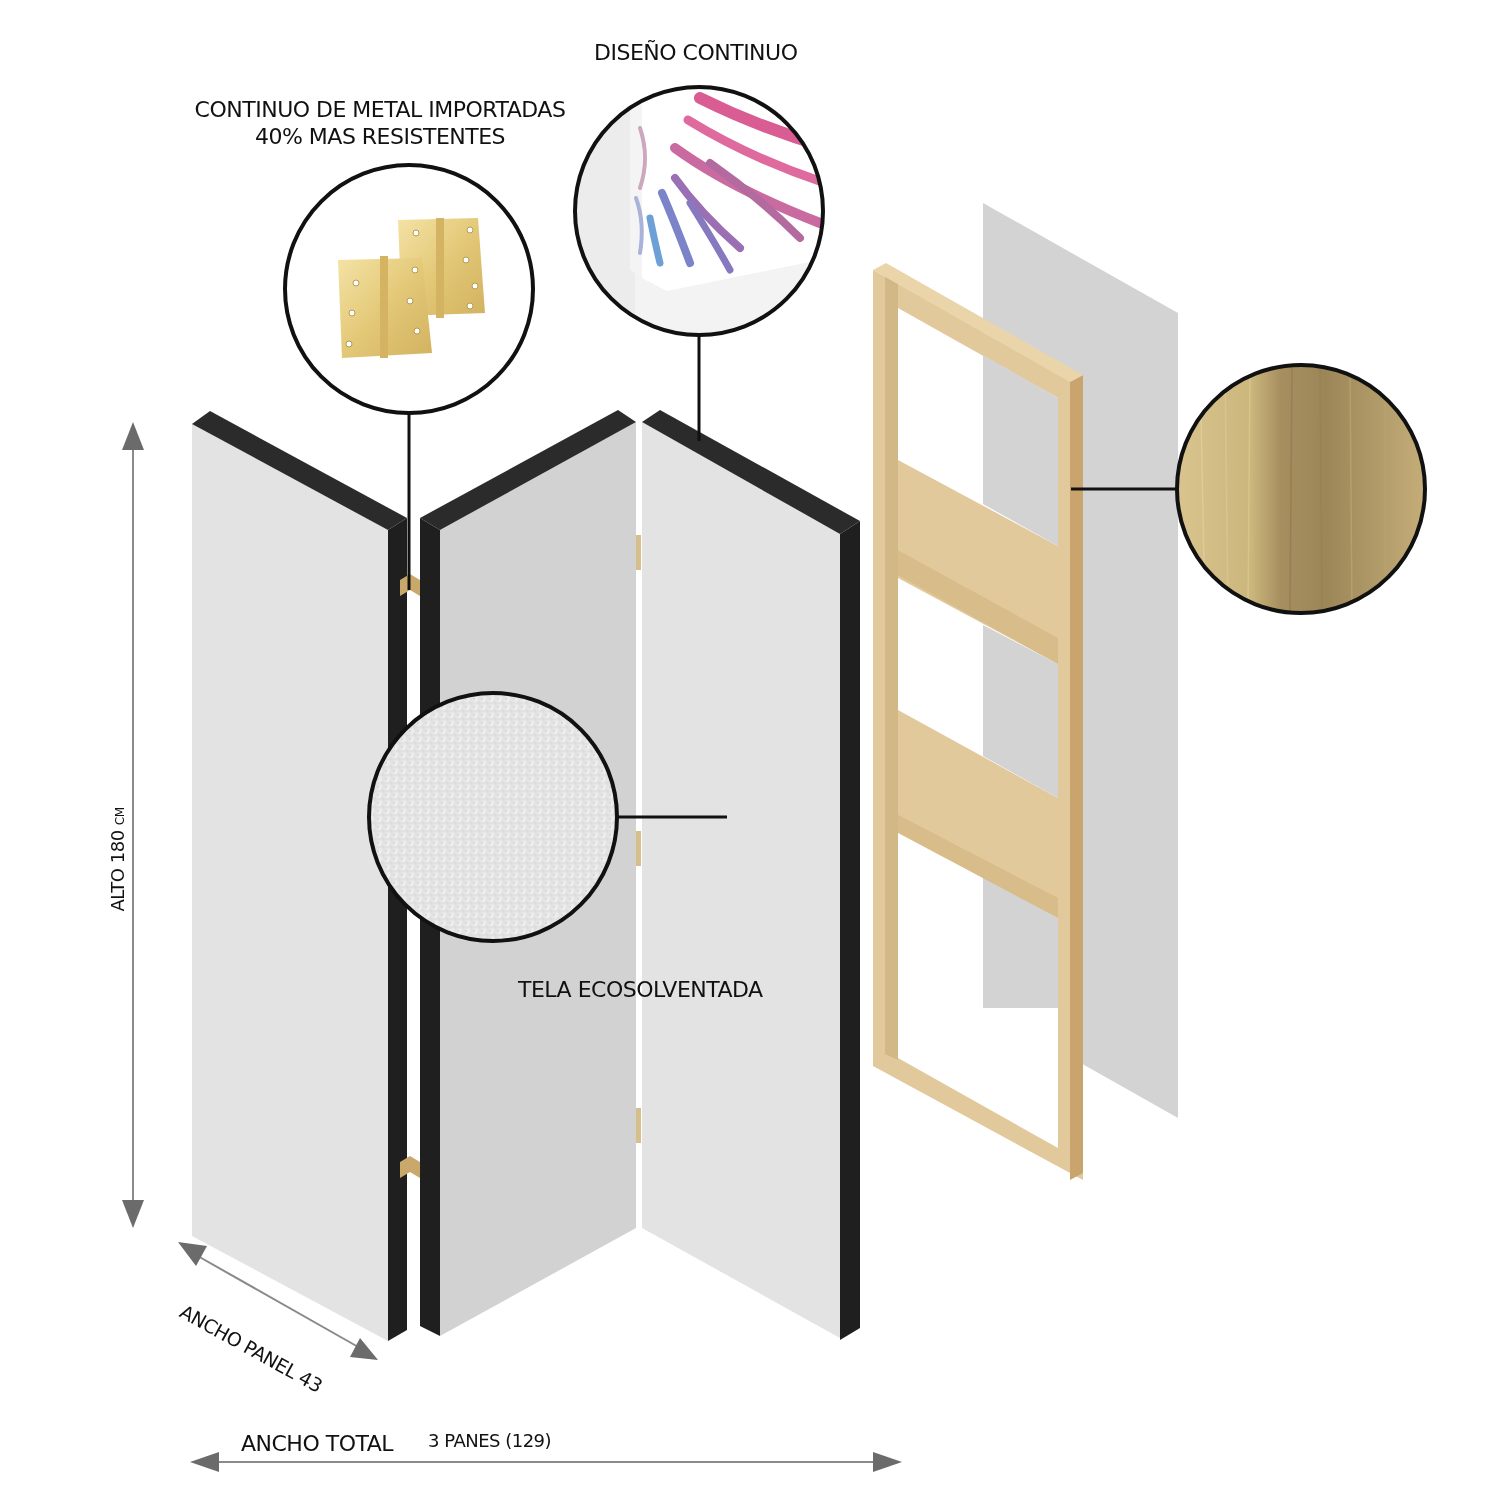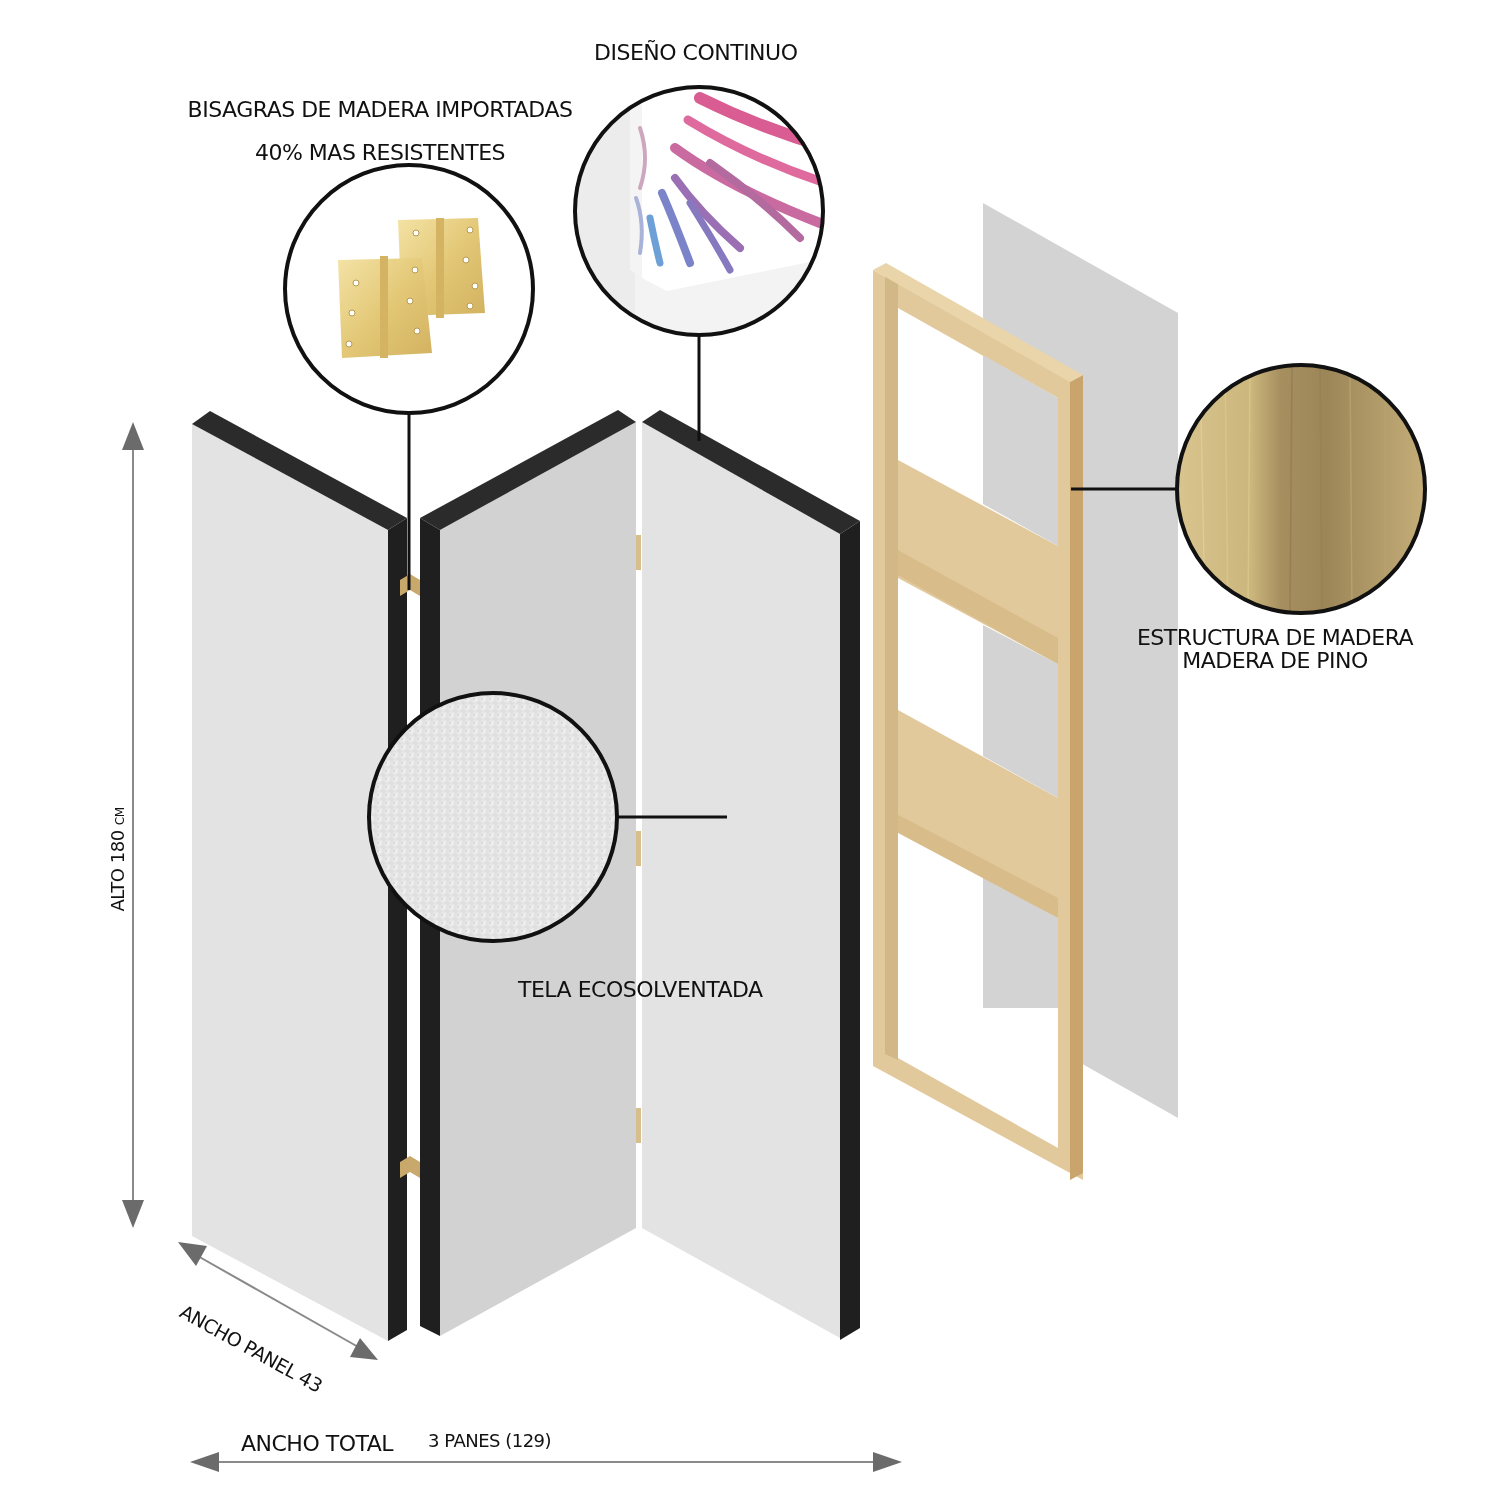--- a/index.html
+++ b/index.html
@@ -195,28 +195,24 @@
     <line x1="215" y1="1454" x2="878" y2="1454" stroke-width="2"></line>
     <polygon points="190,1454 219,1444 219,1464" stroke="none"></polygon>
     <polygon points="902,1454 873,1444 873,1464" stroke="none"></polygon>
   </g>
 </svg>
 
 
 <div id="lbl-diseno" class="lbl l-main">DISEÑO CONTINUO</div>
 
 <div id="lbl-bisagras" class="lbl l-main center">
-  <div>BISAGRAS DE MADERA IMPORTADAS</div>
-  <div style="margin-top:20px">40% MAS RESISTENTES</div>
+  <div>CONTINUO DE METAL IMPORTADAS</div>
+  <div style="margin-top:4px">40% MAS RESISTENTES</div>
 </div>
 
-<div id="lbl-estructura" class="lbl l-main center">
-  <div>ESTRUCTURA DE MADERA</div>
-  <div>MADERA DE PINO</div>
-</div>
 
 <div id="lbl-tela" class="lbl l-main">TELA ECOSOLVENTADA</div>
 
 <div id="lbl-alto" class="lbl l-small">
   <span>ALTO 180</span>
   <span class="l-tiny">CM</span>
 </div>
 
 <div id="lbl-ancho-panel" class="lbl">ANCHO PANEL 43</div>
 

